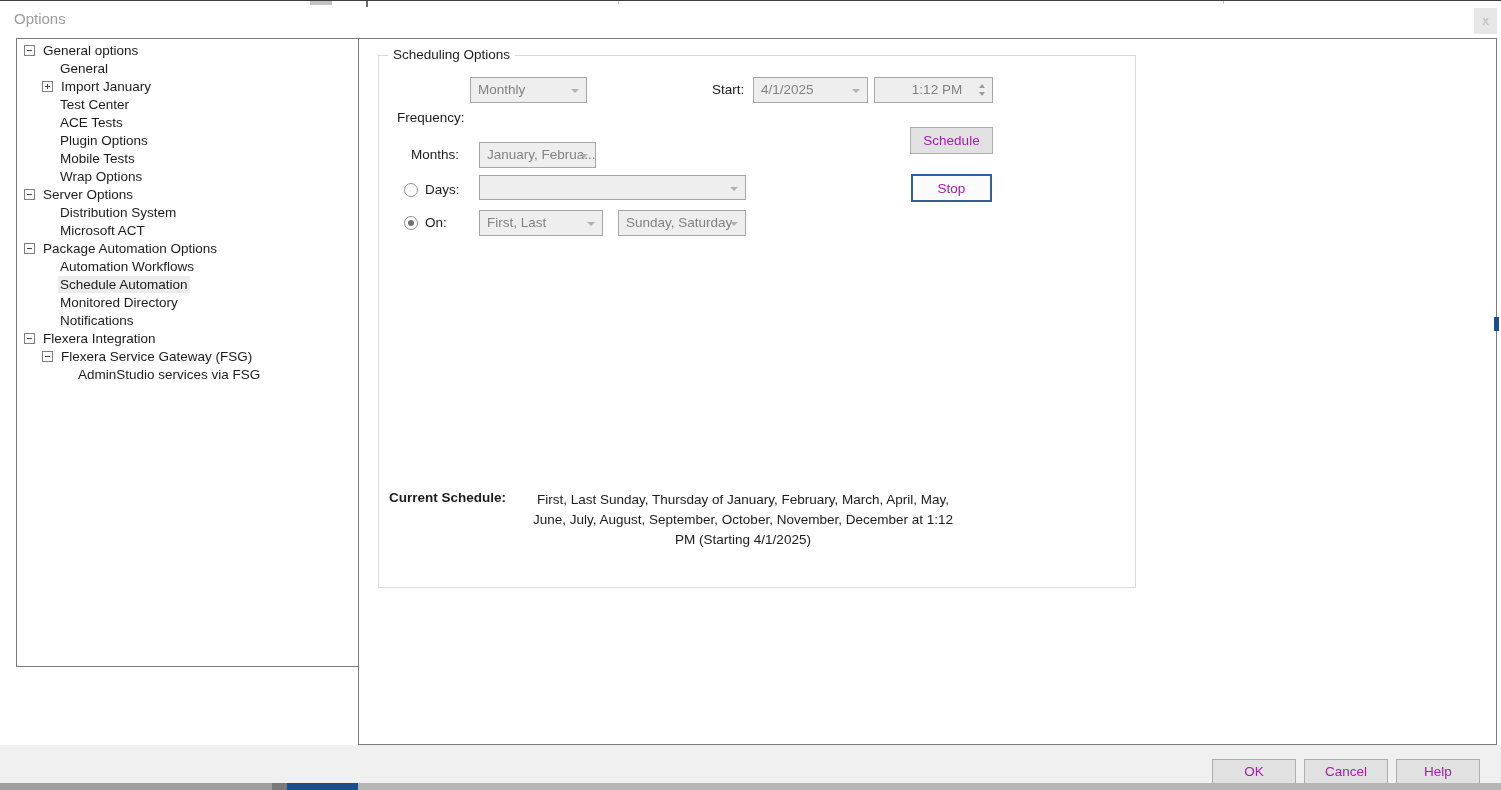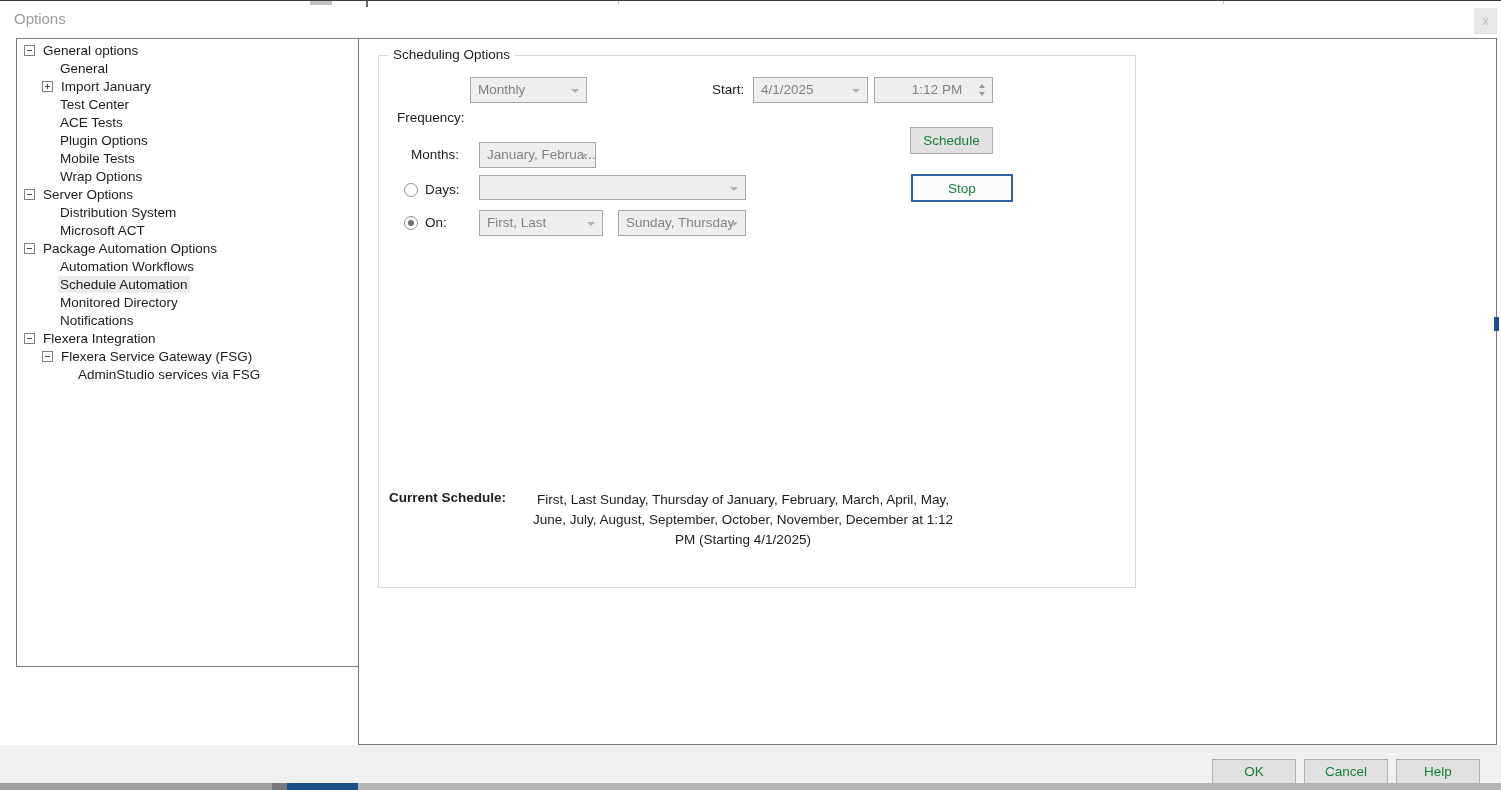--- a/index.html
+++ b/index.html
@@ -46,21 +46,21 @@
     position:absolute; right:7px; top:11px; width:0; height:0;
     border-left:4px solid transparent; border-right:4px solid transparent; border-top:4px solid #b1b1b1;
   }
   .spin-arrows { position:absolute; right:7px; top:6px; display:flex; flex-direction:column; gap:4px; }
   .spin-up   { width:0; height:0; border-left:3.5px solid transparent; border-right:3.5px solid transparent; border-bottom:4px solid #9a9a9a; }
   .spin-down { width:0; height:0; border-left:3.5px solid transparent; border-right:3.5px solid transparent; border-top:4px solid #9a9a9a; }
   .radio { position:absolute; width:14px; height:14px; border:1px solid #909090; border-radius:50%; background:#fff; }
   .radio.checked::after { content:''; position:absolute; left:3px; top:3px; width:6px; height:6px; border-radius:50%; background:#6f6f6f; }
   .btn {
     position:absolute; background:#e1e1e1; border:1px solid #adadad;
-    font-size:13.5px; color:#15803d; display:flex; align-items:center; justify-content:center; cursor:default;
+    font-size:13.5px; color:#a21caf; display:flex; align-items:center; justify-content:center; cursor:default;
   }
   .btn.default { background:#fbfbfb; border:2px solid #30609c; }
   .cs-label { position:absolute; font-size:13.5px; font-weight:bold; }
   .cs-text  { position:absolute; font-size:13.5px; width:428px; line-height:20px;text-align:center; }
 
   
   .btnbar { position:absolute; left:0; top:745px; width:1501px; height:38px; background:#f0f0f0; }
   .sliver { position:absolute; left:0; top:783px; width:1501px; height:7px; background:#b5b5b5; }
   .sliver .seg { position:absolute; top:0; height:7px; }
   .edge-frag { position:absolute; left:1494px; top:317px; width:5px; height:14px; background:#1d4e8c; }
@@ -177,30 +177,30 @@
     <span class="arrow"></span>
   </div>
 
   <div class="radio" style="left:45px; top:144px;"></div>
   <div class="flabel" style="left:66px; top:138px;">Days:</div>
   <div class="combo" style="left:120px; top:136px; width:267px; height:25px;">
     <span></span>
     <span class="arrow"></span>
   </div>
 
-  <div class="btn default" style="left:552px; top:135px; width:102px; height:28px;">Stop</div>
+  <div class="btn default" style="left:552px; top:135px; width:81px; height:28px;">Stop</div>
 
   <div class="radio checked" style="left:45px; top:177px;"></div>
   <div class="flabel" style="left:66px; top:171px;">On:</div>
   <div class="combo" style="left:120px; top:171px; width:124px;">
     <span>First, Last</span>
     <span class="arrow"></span>
   </div>
   <div class="combo" style="left:259px; top:171px; width:128px;">
-    <span>Sunday, Thursday</span>
+    <span>Sunday, Saturday</span>
     <span class="arrow"></span>
   </div>
 
   <div class="cs-label" style="left:30px; top:451px;">Current Schedule:</div>
   <div class="cs-text" style="left:170px; top:451px;">First, Last Sunday, Thursday of January, February, March, April, May, June, July, August, September, October, November, December at 1:12 PM (Starting 4/1/2025)</div>
 </div>
 
 <div class="btnbar">
   <div class="btn" style="left:1212px; top:14px; width:84px; height:25px;">OK</div>
   <div class="btn" style="left:1304px; top:14px; width:84px; height:25px;">Cancel</div>

